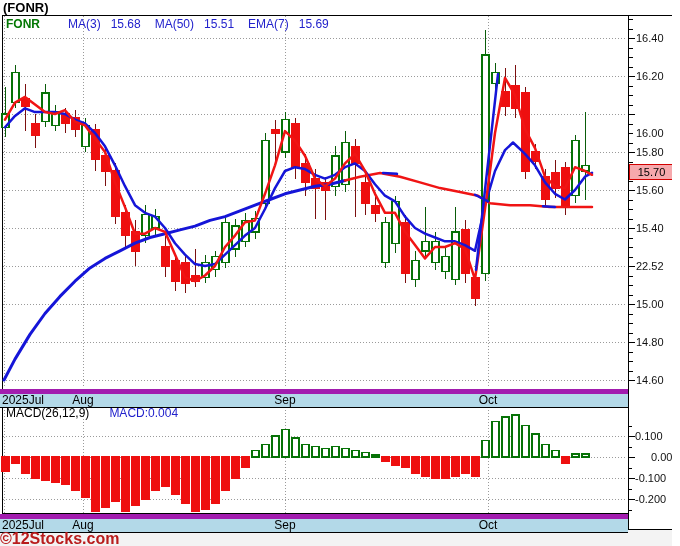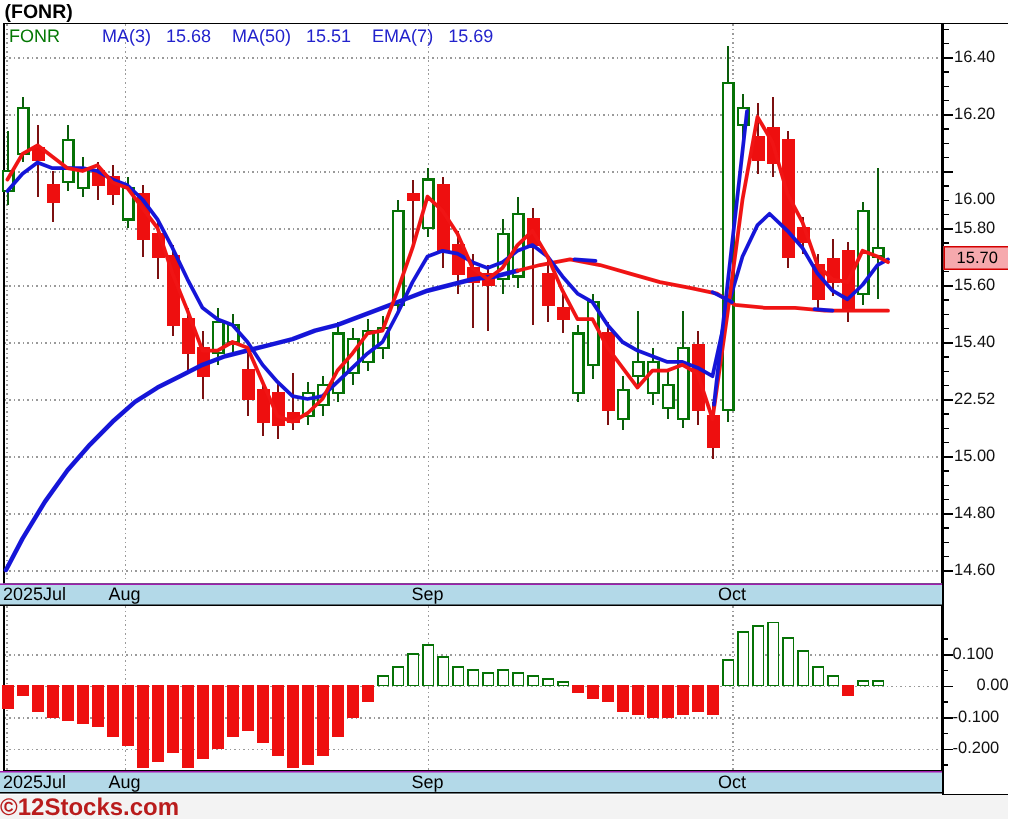--- a/index.html
+++ b/index.html
@@ -2,25 +2,25 @@
 <html><head>
 <meta charset="utf-8">
 <style>
   html,body{margin:0;padding:0;background:#fff;}
   #root{position:relative;width:672px;height:546px;background:#fff;
         font-family:"Liberation Sans","DejaVu Sans",sans-serif;overflow:hidden;}
   #chart-svg{position:absolute;left:0;top:0;z-index:1;}
   .txt{position:absolute;z-index:3;white-space:nowrap;}
   #page-title{left:3px;top:0px;font-size:13px;font-weight:bold;color:#000;}
   #legend{left:6px;top:17px;font-size:12px;color:#2222cc;z-index:3;}
-  #legend .sym{color:#047804;margin-right:14px;}
+  #legend .sym{color:#047804;margin-right:14px;font-weight:bold;}
   #legend .lab{margin-left:14px;}
   #legend .val{margin-left:10px;}
   .band{position:absolute;left:0;width:628px;height:13px;background:#b3d9e8;
-        border-top:1px solid #a21caf;border-bottom:1px solid #000;z-index:2;}
+        border-top:5px solid #a21caf;border-bottom:1px solid #000;z-index:2;}
   #band1{top:389px;}
   #band2{top:514px;}
   .month{position:absolute;top:0;font-size:12px;color:#000;line-height:13px;}
   .month.ctr{transform:translateX(-50%);}
   #macd-legend{left:6px;top:406px;font-size:12px;z-index:3;}
   #macd-legend .mlab{color:#000;}
   #macd-legend .mval{color:#2222cc;margin-left:20px;}
   #last-price{position:absolute;left:629px;width:43px;height:14px;z-index:4;
          background:#f6a9ad;border:1px solid #d30000;font-size:11px;color:#000;
          text-align:center;line-height:14px;}
@@ -297,20 +297,21 @@
 
   <div class="txt" id="legend"><span class="sym">FONR</span><span class="lab">MA(3)</span><span class="val">15.68</span><span class="lab">MA(50)</span><span class="val">15.51</span><span class="lab">EMA(7)</span><span class="val">15.69</span></div>
 
   <div class="band" id="band1">
       <div class="month" style="left: 2px;">2025Jul</div>
       <div class="month ctr" style="left: 83px;">Aug</div>
       <div class="month ctr" style="left: 285px;">Sep</div>
       <div class="month ctr" style="left: 488px;">Oct</div>
     </div>
 
+  <div class="txt" id="macd-legend"><span class="mlab">MACD(26,12,9)</span><span class="mval">MACD:0.004</span></div>
 
   <div class="band" id="band2">
       <div class="month" style="left: 2px;">2025Jul</div>
       <div class="month ctr" style="left: 83px;">Aug</div>
       <div class="month ctr" style="left: 285px;">Sep</div>
       <div class="month ctr" style="left: 488px;">Oct</div>
     </div>
 
   <div id="last-price" style="top: 164px;">15.70</div>
 

